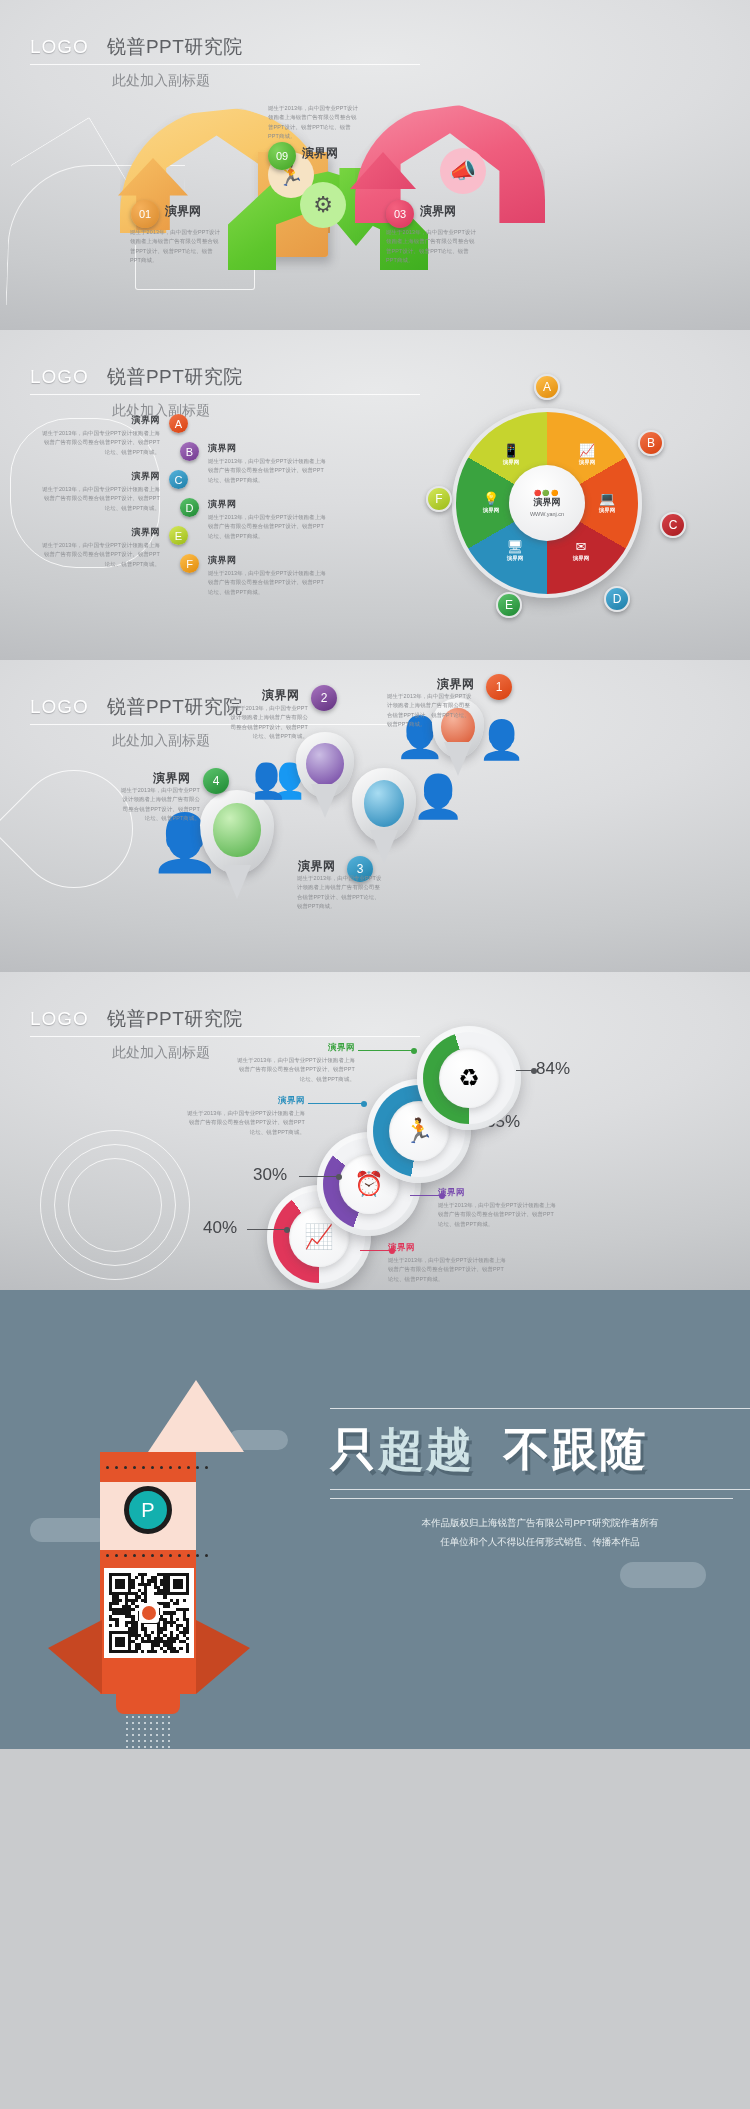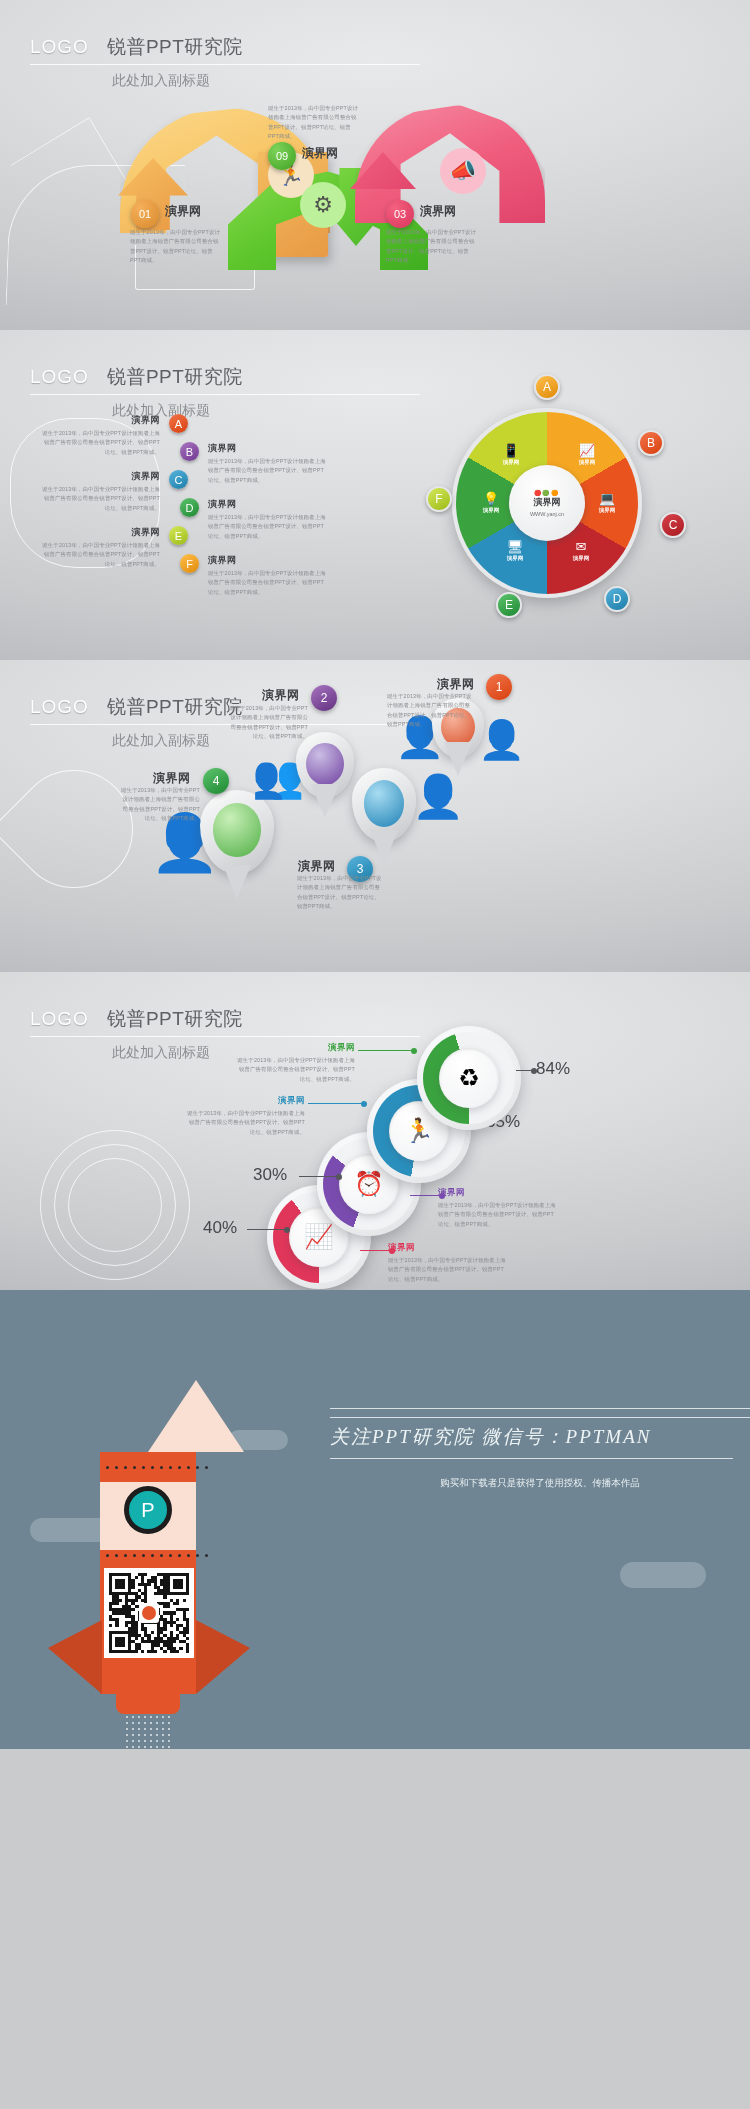--- a/index.html
+++ b/index.html
@@ -959,22 +959,25 @@
           <div style="position:absolute;left:80%;top:96%;width:4%;height:4%;background:#141414;"></div>
           <div style="position:absolute;left:84%;top:96%;width:4%;height:4%;background:#141414;"></div>
           <div style="position:absolute;left:96%;top:96%;width:4%;height:4%;background:#141414;"></div>
           <div style="position:absolute;left:38%;top:38%;width:24%;height:24%;background:#fff;border-radius:3px;"></div>
           <div style="position:absolute;left:41%;top:41%;width:18%;height:18%;background:#e2552a;border-radius:50%;"></div>
         </div>
     </div>
 
     <div class="r-right">
       <div class="rule" style="margin-top:118px;"></div>
+      <div class="headline">
+        <span>只</span><em>超越</em>&nbsp;&nbsp;<span>不跟随</span>
+      </div>
       <div class="rule" style="margin-top:8px;"></div>
-      <div class="subline">关注PPT研究院 微信号：PPTMAN</div>
       <div class="rule" style="margin-top:8px; width:96%;"></div>
       <div class="copy">
-        <div>购买和下载者只是获得了使用授权、传播本作品</div>
+        <div>本作品版权归上海锐普广告有限公司PPT研究院作者所有</div>
+        <div>任单位和个人不得以任何形式销售、传播本作品</div>
       </div>
     </div>
   </div>
 
 </div>
 
 </body></html>

